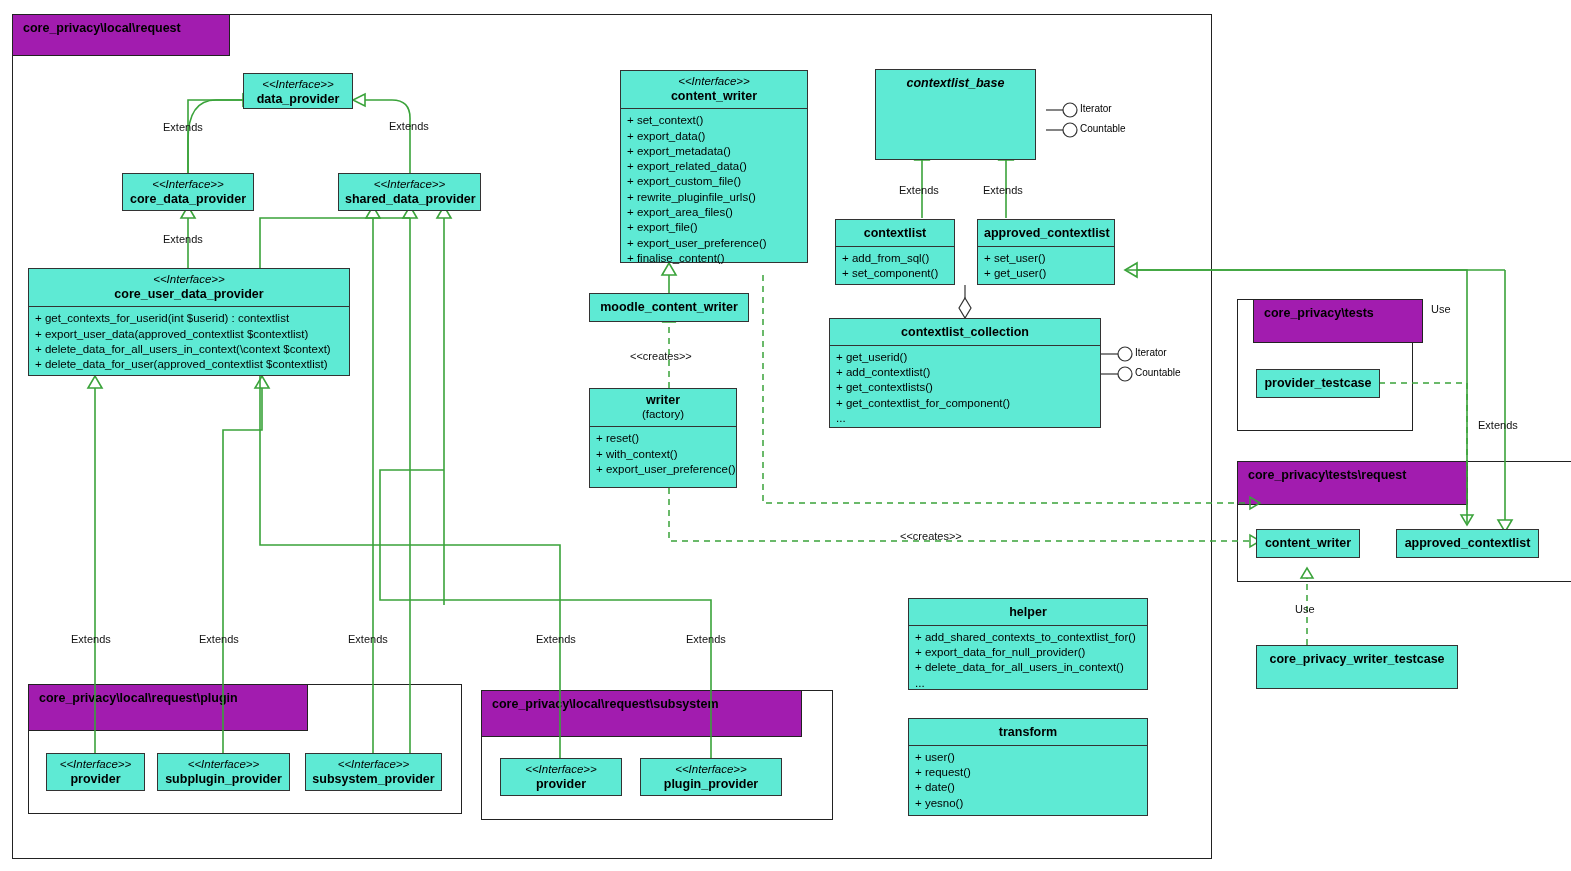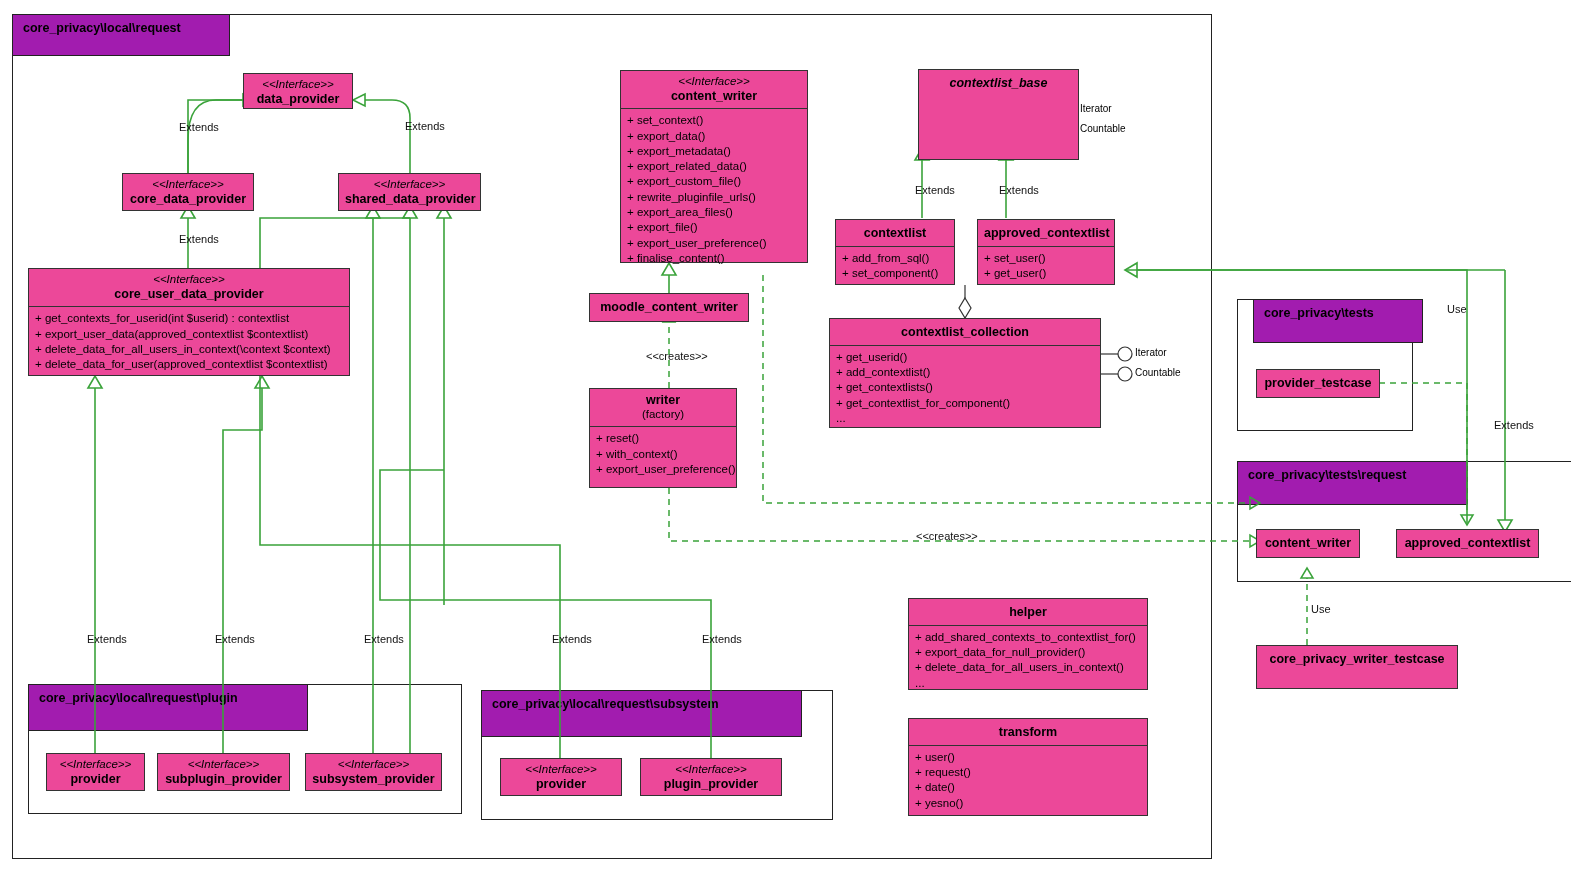--- a/index.html
+++ b/index.html
@@ -1,28 +1,28 @@
 <!DOCTYPE html>
 <html><head>
 <meta charset="utf-8">
 <style>
   html,body{margin:0;padding:0;background:#ffffff;}
   body{font-family:"Liberation Sans", sans-serif;}
   #canvas{position:relative;width:1571px;height:871px;overflow:hidden;background:#fff;}
   .pkg{position:absolute;border:1.5px solid #222;background:transparent;}
   .pkg-tab{position:absolute;border:1.5px solid #222;background:#a21caf;font-weight:bold;font-size:12.5px;padding:6px 10px;white-space:nowrap;}
-  .cls{position:absolute;border:1.2px solid #333;background:#ec4899;box-sizing:border-box;}
+  .cls{position:absolute;border:1.2px solid #333;background:#5eead4;box-sizing:border-box;}
   .cls .hdr{padding:4px 6px 5px 6px;text-align:center;font-size:12.5px;line-height:1.18;}
   .cls .hdr .st{font-style:italic;font-size:11.5px;display:block;}
   .cls .hdr .nm{font-weight:bold;display:block;}
   .cls .hdr .nm.ital{font-style:italic;}
   .cls .hdr .sub{font-size:11.5px;display:block;}
   .cls .sep{border-top:1.2px solid #333;}
   .cls .ops{padding:4px 6px;font-size:11.5px;line-height:1.33;white-space:nowrap;}
-  .lbl{position:absolute;font-size:11px;color:#111;white-space:nowrap;margin-left:16px;}
+  .lbl{position:absolute;font-size:11px;color:#111;white-space:nowrap;}
   svg.layer{position:absolute;left:0;top:0;width:1571px;height:871px;pointer-events:none;}
   .gl{stroke:#3aa33a;stroke-width:1.6;fill:none;}
   .gl-d{stroke:#3aa33a;stroke-width:1.5;fill:none;stroke-dasharray:6 5;}
   .bk{stroke:#333;stroke-width:1.2;fill:none;}
   .tri{fill:#fff;stroke:#3aa33a;stroke-width:1.6;}
   .dia{fill:#fff;stroke:#333;stroke-width:1.2;}
   .circ{fill:#fff;stroke:#333;stroke-width:1.2;}
   .ifc-lbl{position:absolute;font-size:10px;white-space:nowrap;}
 </style>
 </head>
@@ -193,21 +193,21 @@
       <span class="nm">writer</span>
       <span class="sub">(factory)</span>
     </div>
     <div class="sep ops">
       <div>+ reset()</div>
       <div>+ with_context()</div>
       <div>+ export_user_preference()</div>
     </div>
   </div>
 
-  <div class="cls" style="left:918px;top:69px;width:161px;height:91px;">
+  <div class="cls" style="left:875px;top:69px;width:161px;height:91px;">
     <div class="hdr" style="padding-top:6px;">
       <span class="nm ital">contextlist_base</span>
     </div>
   </div>
 
   <div class="cls" style="left:835px;top:219px;width:120px;height:66px;">
     <div class="hdr" style="padding-top:6px;">
       <span class="nm">contextlist</span>
     </div>
     <div class="sep ops">

